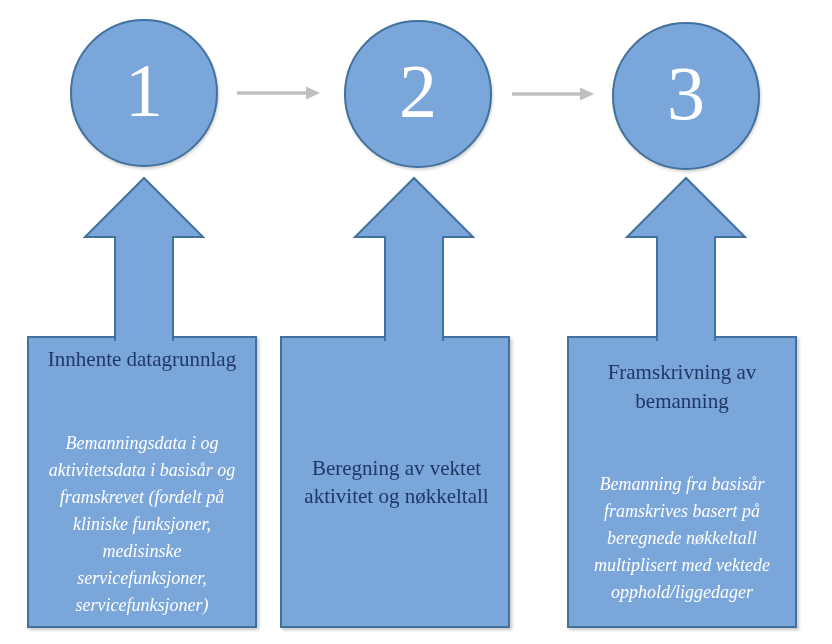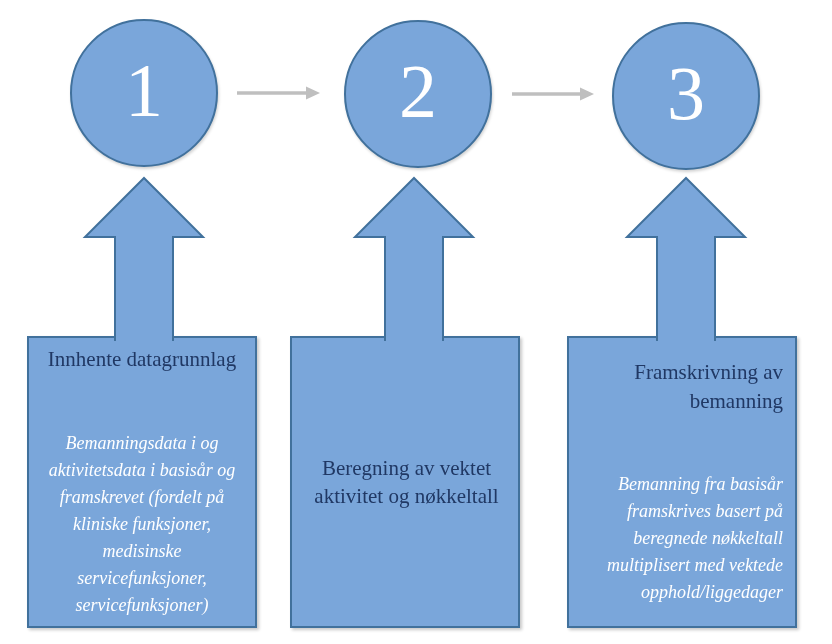--- a/index.html
+++ b/index.html
@@ -67,22 +67,22 @@
     border:2px solid var(--shape-border);
     box-shadow:2px 2px 3px rgba(0,0,0,0.22);
     display:flex;flex-direction:column;
     align-items:center;justify-content:center;
     gap:16px;
     padding:8px 12px;
     text-align:center;
     z-index:1;
   }
   .b1{left:27px;gap:16px;}
-  .b2{left:290px;padding-left:15px;}
-  .b3{left:567px;text-align:right;}
+  .b2{left:280px;padding-left:15px;}
+  .b3{left:567px;}
   .box-title{
     color:var(--title-color);
     font-size:21px;
     line-height:1.35;
   }
   .box-desc{
     color:var(--body-color);
     font-style:italic;
     font-size:18px;
     line-height:1.5;

